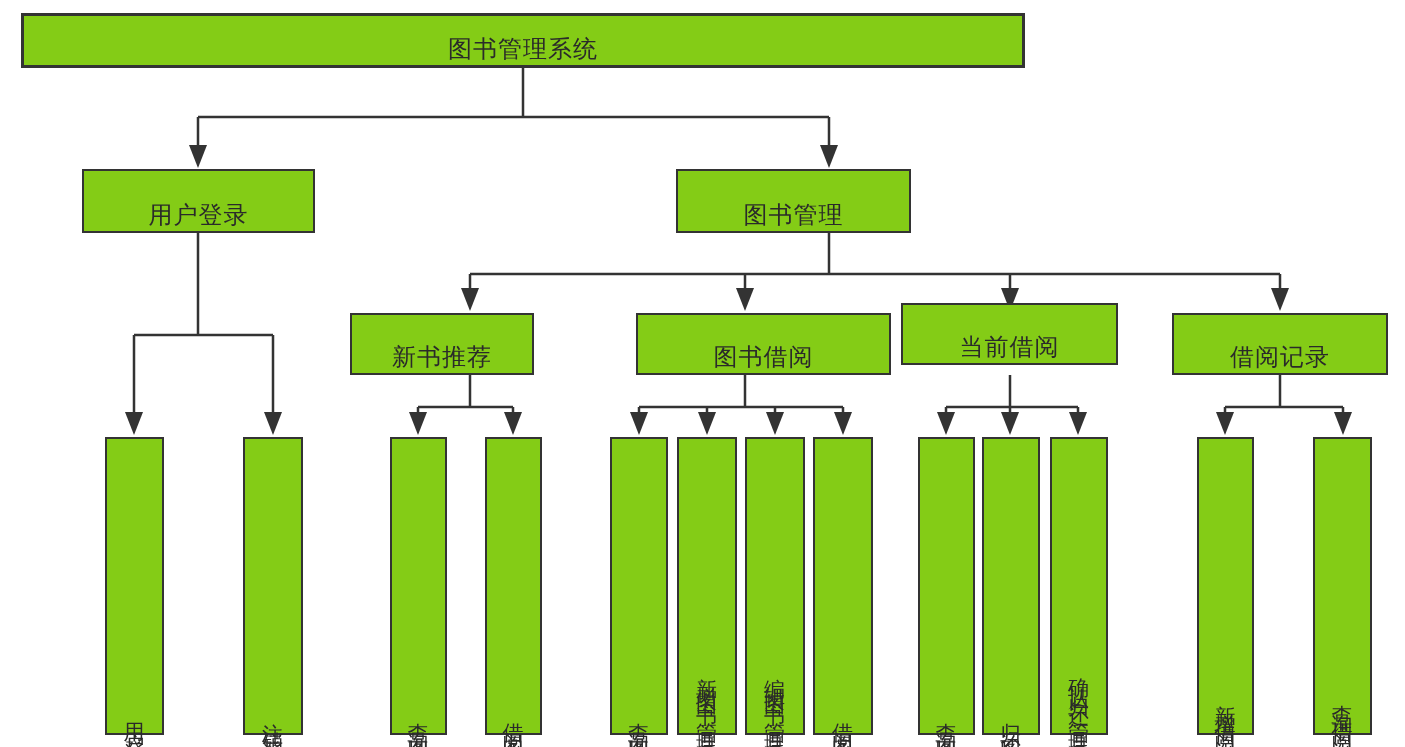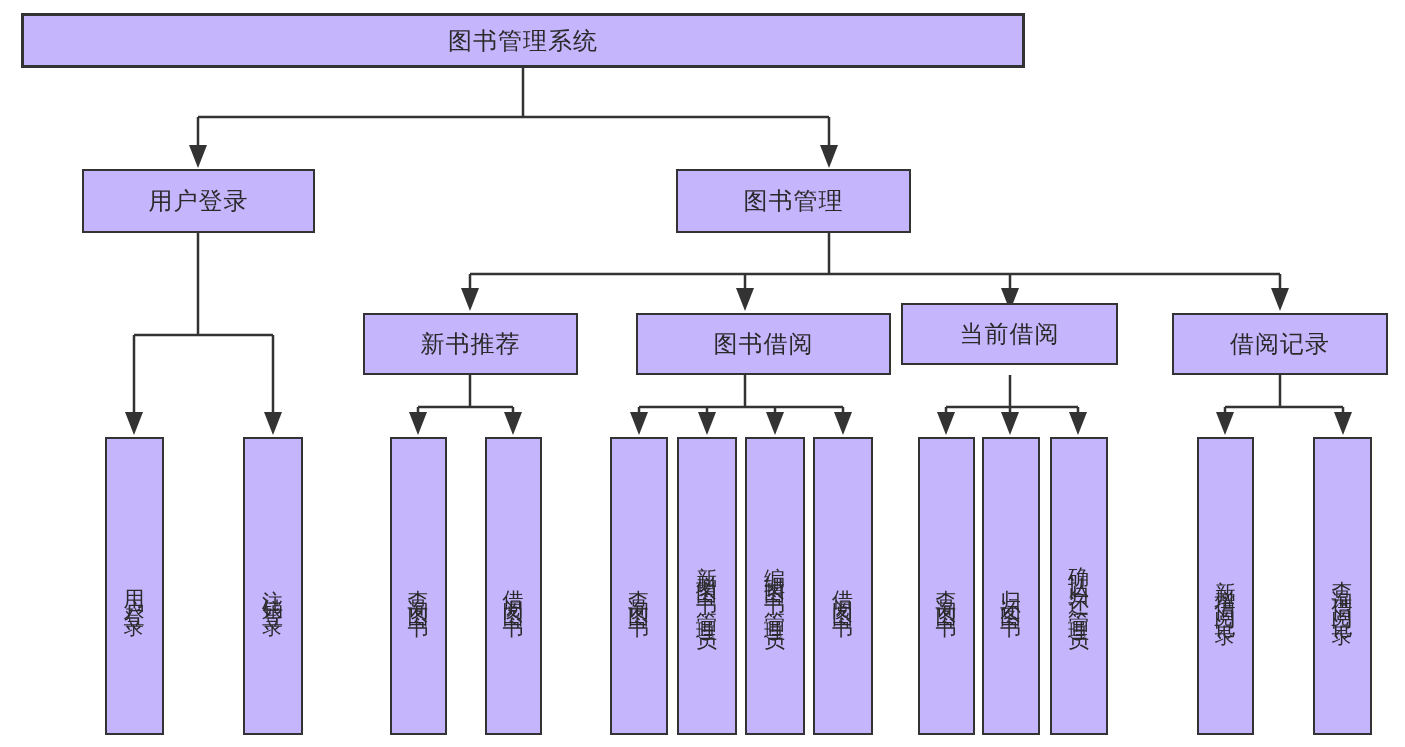--- a/index.html
+++ b/index.html
@@ -11,24 +11,24 @@
     font-family: "Liberation Sans", "DejaVu Sans", sans-serif;
     overflow: hidden;
   }
   svg.wires { position: absolute; left: 0; top: 0; z-index: 1; }
   .wires path { stroke: var(--line, #333333); stroke-width: 2.5; fill: none; }
   .wires polygon { fill: var(--line, #333333); stroke: none; }
   .node {
     position: absolute;
     z-index: 2;
     box-sizing: border-box;
-    background: #c4b5fd;
+    background: #84cc16;
     border: 2.5px solid var(--line, #333333);
     display: flex;
-    align-items: center;
+    align-items: flex-end;
     justify-content: center;
     color: var(--text, #2a2a2a);
   }
   .node.root { border-width: 3px; }
   .node.lvl { font-size: 24px; letter-spacing: 1px; }
   .node.lvl span { white-space: nowrap; }
   .node.leaf span {
     writing-mode: vertical-rl;
     text-orientation: mixed;
     font-size: 21px;
@@ -99,21 +99,21 @@
     <span>图书管理系统</span>
   </div>
 
   <div class="node lvl" style="left:82px;top:169px;width:233px;height:64px">
     <span>用户登录</span>
   </div>
   <div class="node lvl" style="left:676px;top:169px;width:235px;height:64px">
     <span>图书管理</span>
   </div>
 
-  <div class="node lvl" style="left:363px;top:313px;width:215px;height:62px">
+  <div class="node lvl" style="left:350px;top:313px;width:184px;height:62px">
     <span>新书推荐</span>
   </div>
   <div class="node lvl" style="left:636px;top:313px;width:255px;height:62px">
     <span>图书借阅</span>
   </div>
   <div class="node lvl" style="left:901px;top:303px;width:217px;height:62px">
     <span>当前借阅</span>
   </div>
   <div class="node lvl" style="left:1172px;top:313px;width:216px;height:62px">
     <span>借阅记录</span>

